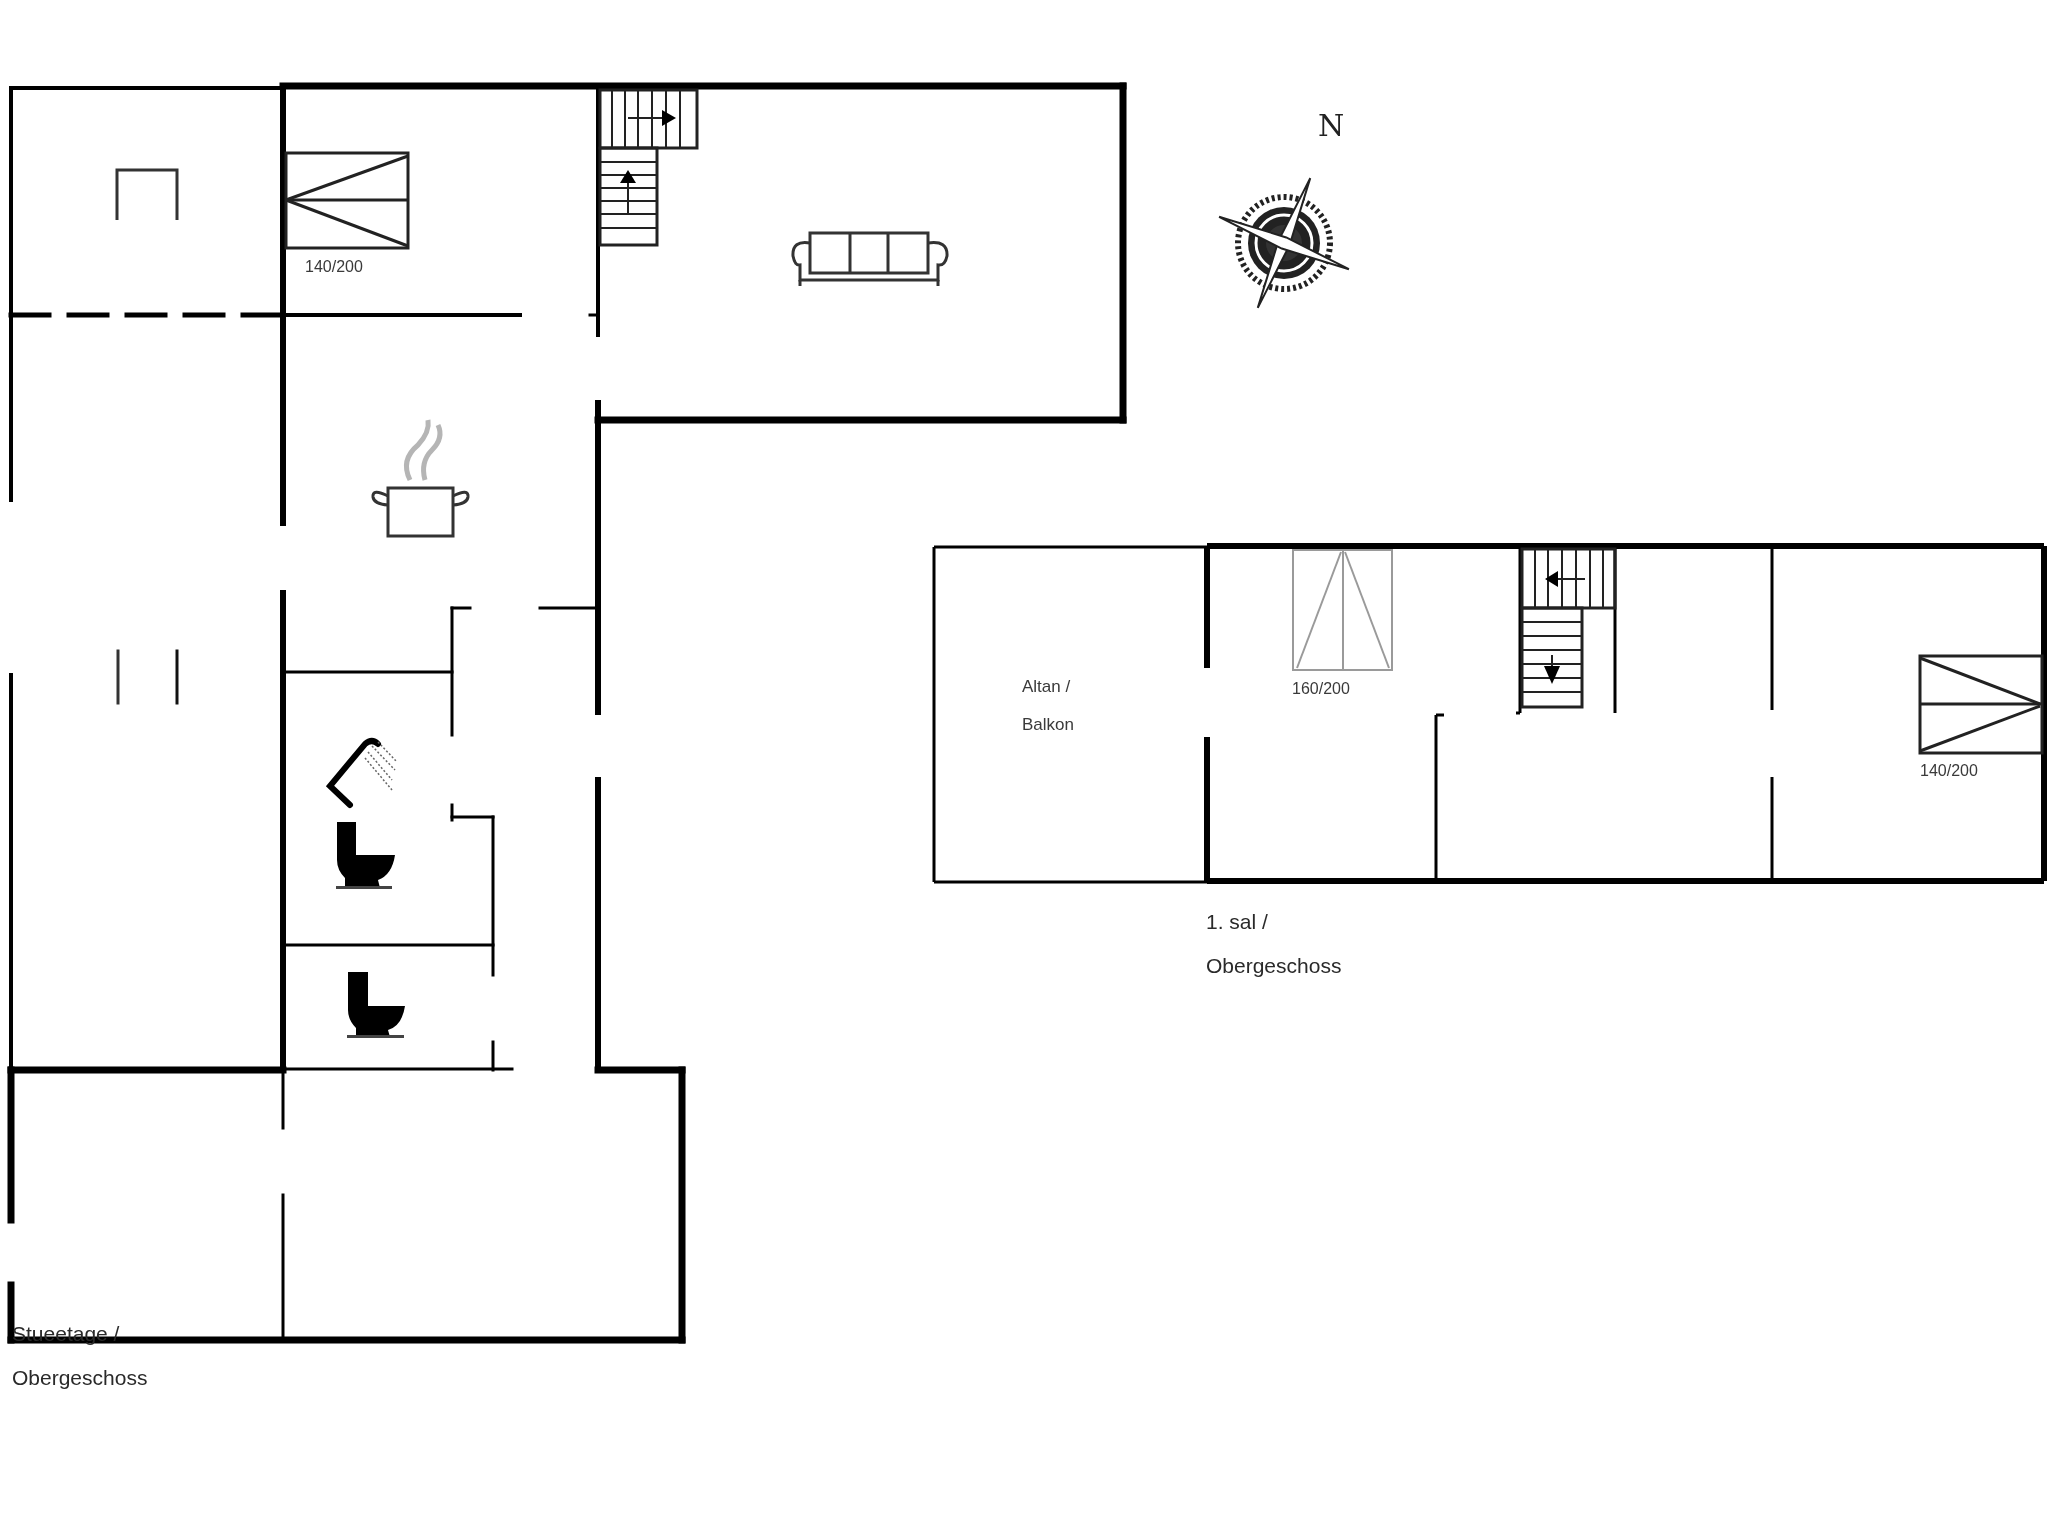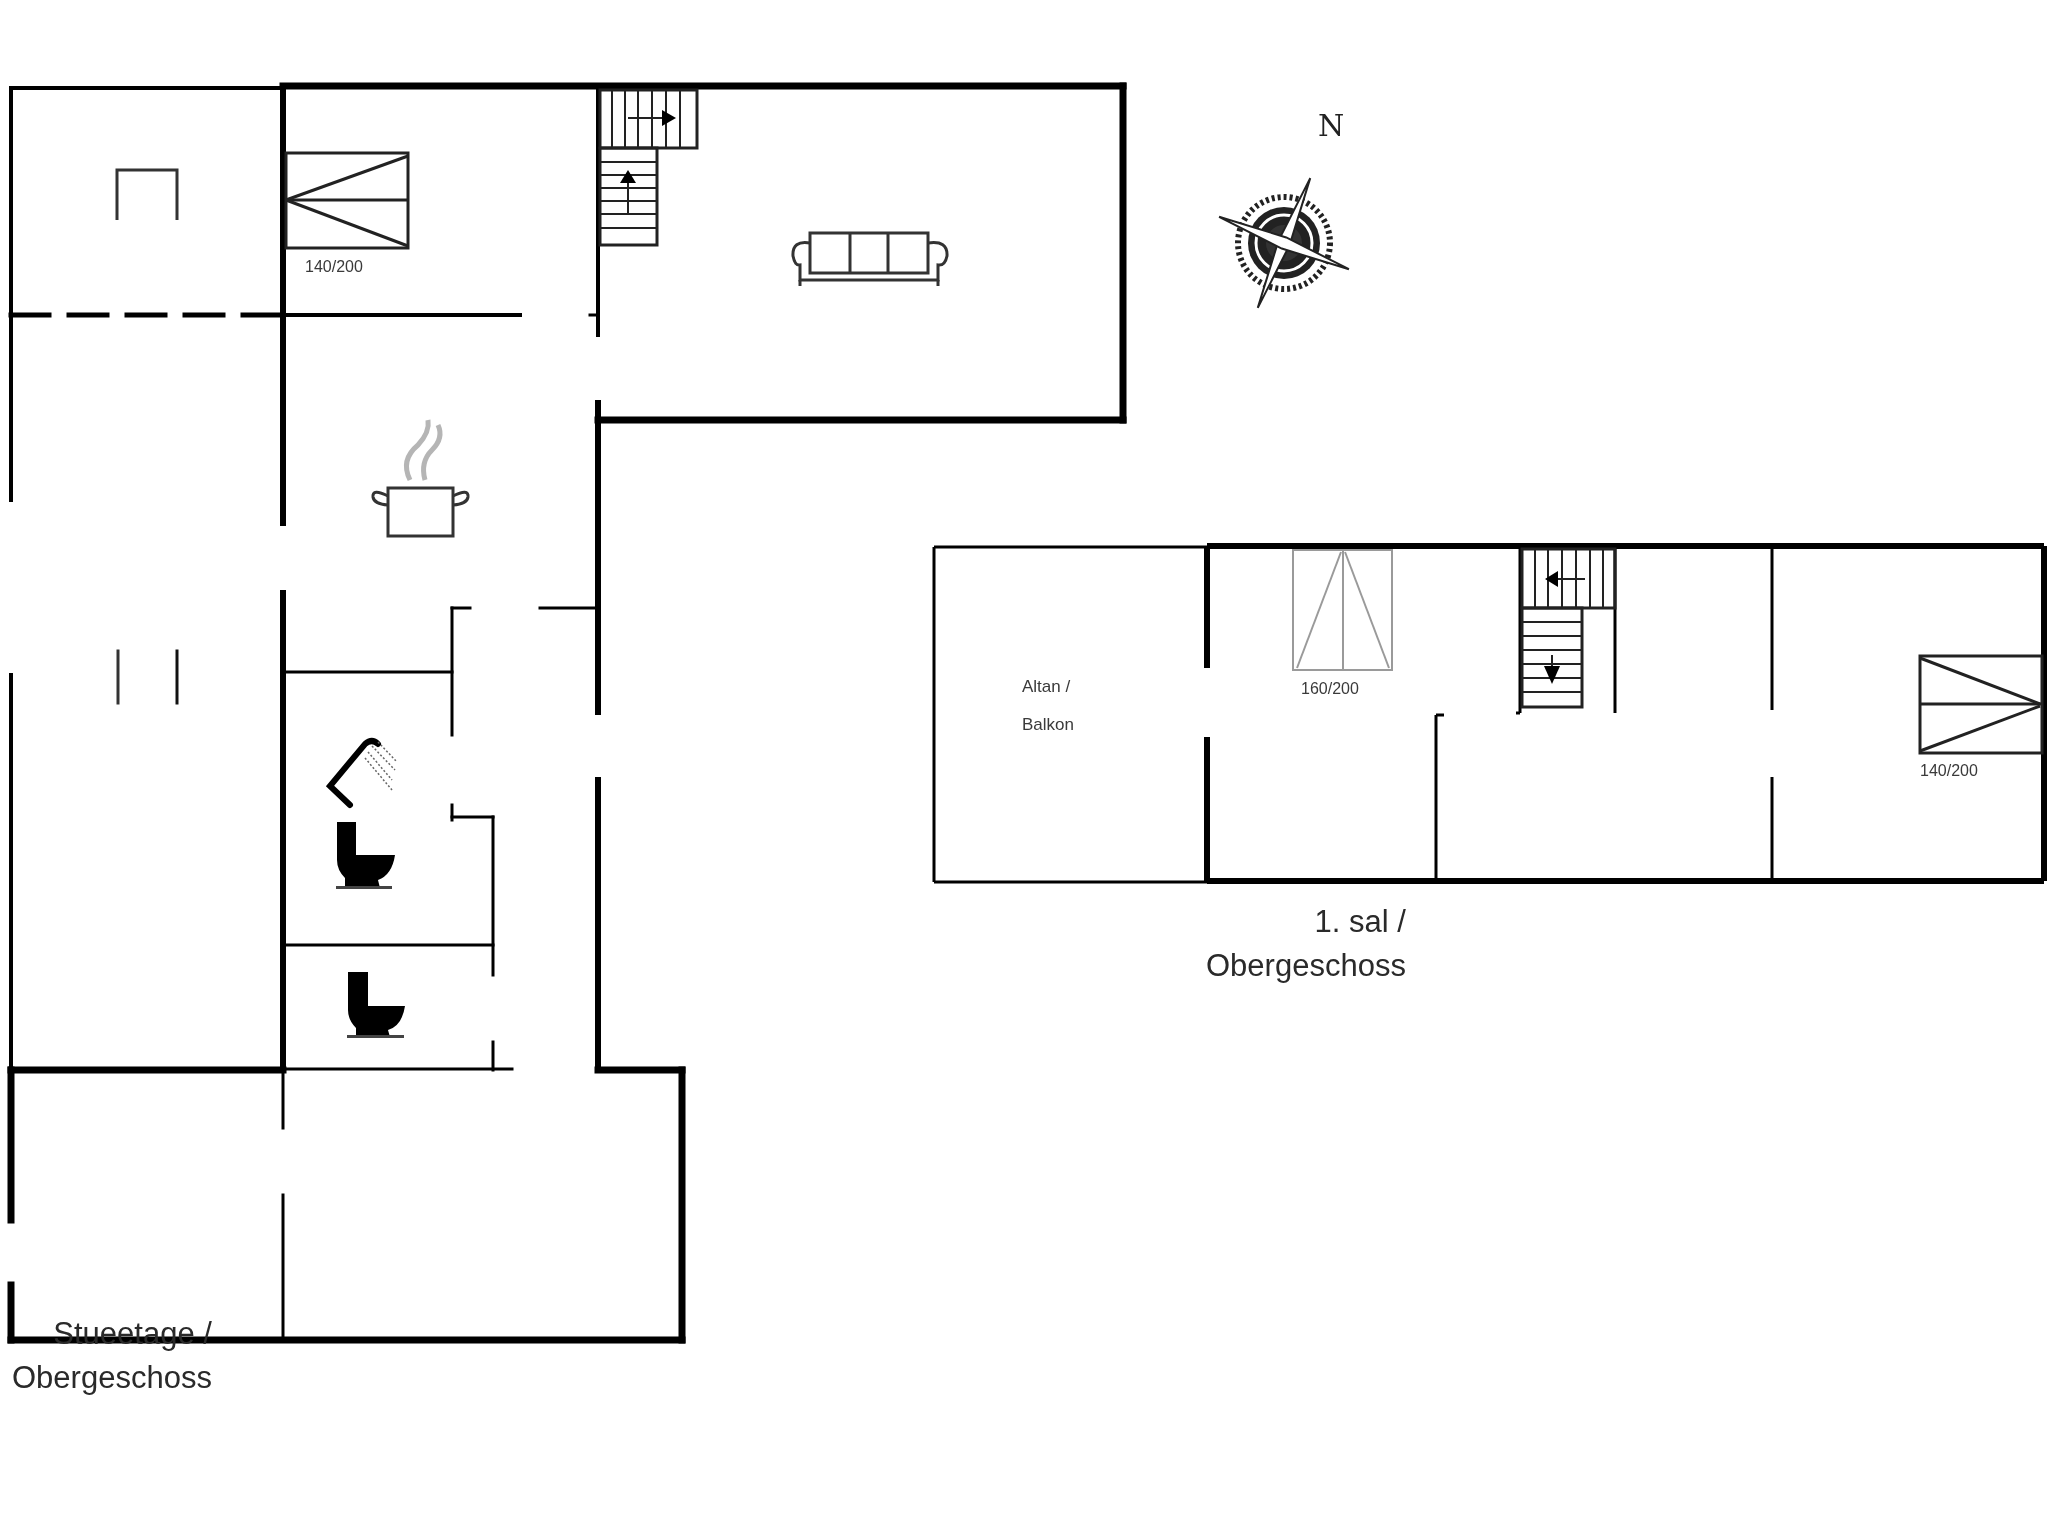--- a/index.html
+++ b/index.html
@@ -1,19 +1,19 @@
 <!DOCTYPE html>
 <html><head>
 <meta charset="utf-8">
 <style>
   html, body { margin: 0; padding: 0; background: #ffffff; }
   body { width: 2048px; height: 1536px; position: relative; overflow: hidden; font-family: "Liberation Sans", sans-serif; }
   #plan { position: absolute; left: 0; top: 0; width: 2048px; height: 1536px; }
   .lbl { position: absolute; color: #3a3a3a; white-space: nowrap; font-family: "Liberation Sans", sans-serif; }
-  .floor-lbl { font-size: 31px; line-height: 44px; color: #2a2a2a; text-align: right; }
+  .floor-lbl { font-size: 21px; line-height: 44px; color: #2a2a2a; }
   .bed-lbl { font-size: 16px; }
   .room-lbl { font-size: 17px; line-height: 38px; }
   .north-lbl { font-family: "DejaVu Serif", serif; font-size: 30px; color: #222; }
 </style>
 </head>
 <body>
 
 <svg id="plan" viewBox="0 0 2048 1536" xmlns="http://www.w3.org/2000/svg">
 
   <g stroke="#000" fill="none" stroke-linecap="square">
@@ -206,21 +206,21 @@
     <g transform="rotate(22)">
       <polygon points="0,-70 6,0 0,70 -6,0" fill="#fff" stroke="#222" stroke-width="2"></polygon>
       <polygon points="-70,0 0,6 70,0 0,-6" fill="#fff" stroke="#222" stroke-width="2"></polygon>
     </g>
   </g>
 </svg>
 
 <div class="lbl north-lbl" style="left:1318px; top:108px;">N</div>
 
 <div class="lbl bed-lbl" style="left:305px; top:258px;">140/200</div>
-<div class="lbl bed-lbl" style="left:1292px; top:680px;margin-left:9px;">160/200</div>
+<div class="lbl bed-lbl" style="left:1292px; top:680px;">160/200</div>
 <div class="lbl bed-lbl" style="left:1920px; top:762px;">140/200</div>
 
 <div class="lbl room-lbl" style="left:1022px; top:668px;">
   <div>Altan /</div>
   <div>Balkon</div>
 </div>
 
 <div class="lbl floor-lbl" style="left:1206px; top:900px;">
   <div>1. sal /</div>
   <div>Obergeschoss</div>

